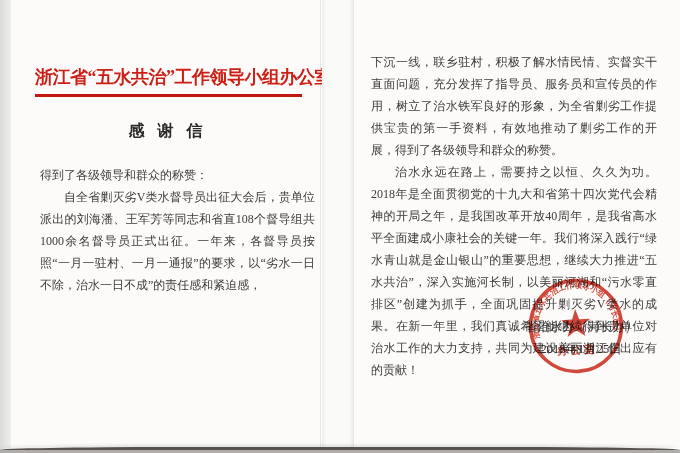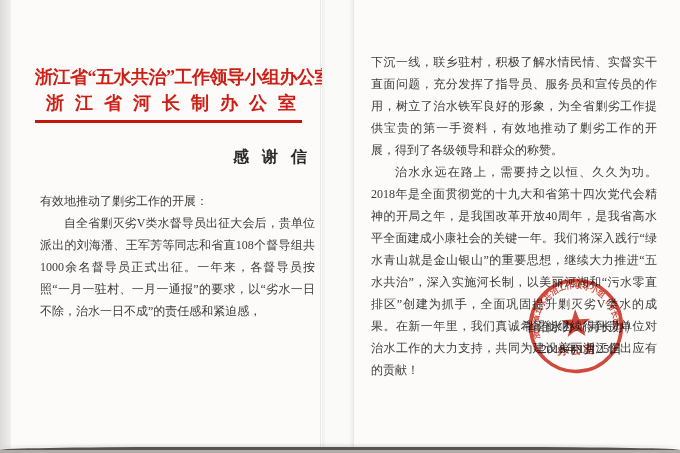--- a/index.html
+++ b/index.html
@@ -26,21 +26,21 @@
   .page-right{ position:absolute; left:353px; top:0; width:327px; height:447px;
     background:#fcfbf9; border-left:1px solid #e9e8e5; }
 
   
   .org-header{ margin:64px 24px 0 24px; text-align:center; color:#cc2017;
     font-weight:bold; }
   .org-line1{ font-size:18px; letter-spacing:-0.5px; line-height:26px; white-space:nowrap; }
   .org-line2{ font-size:18px; letter-spacing:11px; text-indent:11px; line-height:26px; white-space:nowrap; }
   .red-rule{ margin:4px 0 0 24px; width:267px; border-top:3px solid #c1170c; }
 
-  .letter-title{ margin-top:24px; text-align:right; font-size:16px; font-weight:bold;
+  .letter-title{ margin-top:24px; text-align:center; font-size:16px; font-weight:bold;
     letter-spacing:13px; text-indent:13px; color:#2b2826; }
 
   .body1{ margin:22px 5px 0 29px; font-size:12px; line-height:22px; text-align:justify; }
   .body1 p.indent, .body2 p.indent{ text-indent:2em; }
 
   
   .body2{ padding:51px 23px 0 17px; font-size:12px; line-height:22px; text-align:justify; }
 
   .sign-block{ position:absolute; left:500px; top:316px; width:162px;
     text-align:center; font-size:12.5px; line-height:22px; color:#333031; }
@@ -51,28 +51,27 @@
 </head>
 <body>
 
 <div class="screenshot">
 
   <div class="edge-left"></div>
 
   <div class="page-left">
     <div class="org-header">
       <div class="org-line1">浙江省“五水共治”工作领导小组办公室</div>
-      <div class="org-line2">浙江省河长制办公室</div>
     </div>
     <div class="red-rule"></div>
 
     <div class="letter-title">感谢信</div>
 
     <div class="body1">
-      <p>有效地推动了剿劣工作的开展：</p>
+      <p>得到了各级领导和群众的称赞：</p>
       <p class="indent">自全省剿灭劣V类水督导员出征大会后，贵单位派出的刘海潘、王军芳等同志和省直108个督导组共1000余名督导员正式出征。一年来，各督导员按照“一月一驻村、一月一通报”的要求，以“劣水一日不除，治水一日不成”的责任感和紧迫感，</p>
     </div>
   </div>
 
   <div class="gutter"></div>
 
   <div class="page-right">
     <div class="body2">
       <p>下沉一线，联乡驻村，积极了解水情民情、实督实干直面问题，充分发挥了指导员、服务员和宣传员的作用，树立了治水铁军良好的形象，为全省剿劣工作提供宝贵的第一手资料，有效地推动了剿劣工作的开展，得到了各级领导和群众的称赞。</p>
       <p class="indent">治水永远在路上，需要持之以恒、久久为功。2018年是全面贯彻党的十九大和省第十四次党代会精神的开局之年，是我国改革开放40周年，是我省高水平全面建成小康社会的关键一年。我们将深入践行“绿水青山就是金山银山”的重要思想，继续大力推进“五水共治”，深入实施河长制，以美丽河湖和“污水零直排区”创建为抓手，全面巩固提升剿灭劣V类水的成果。在新一年里，我们真诚希望能继续得到贵单位对治水工作的大力支持，共同为建设美丽浙江作出应有的贡献！</p>

